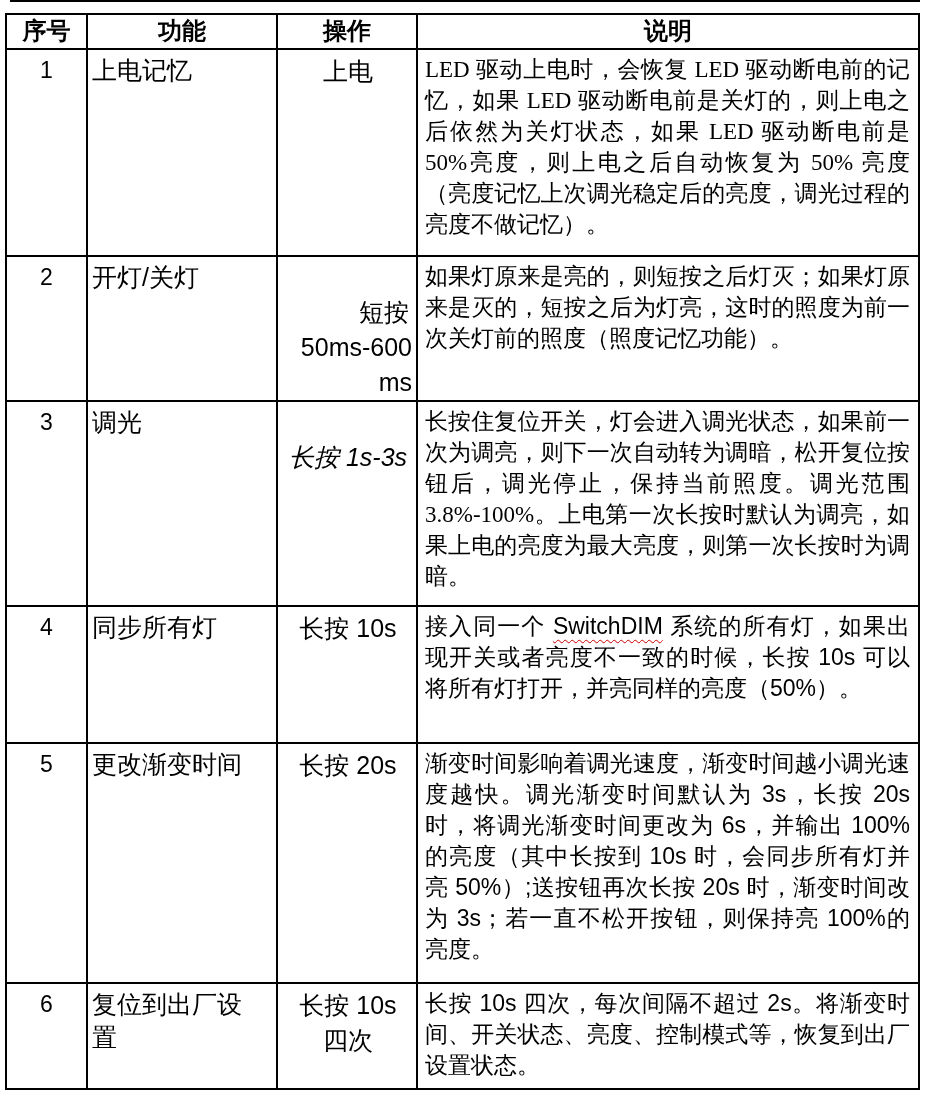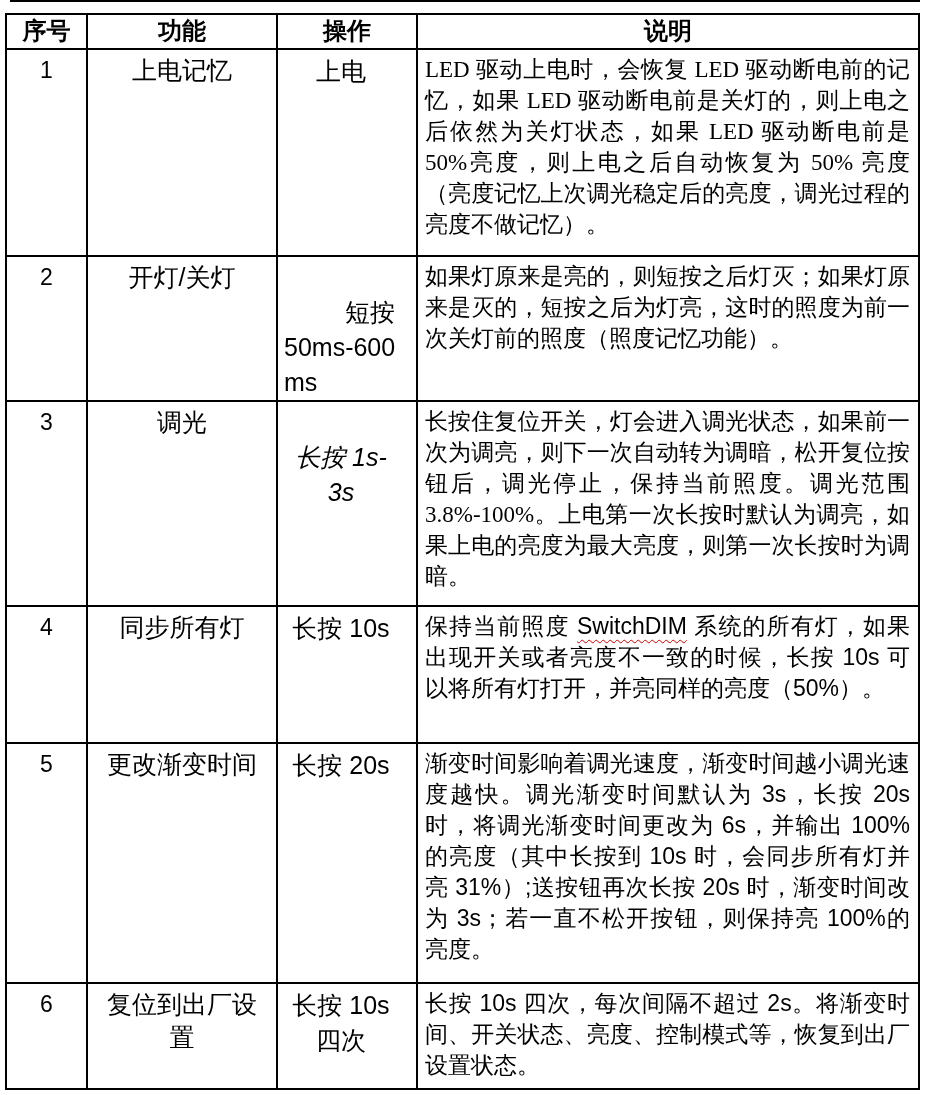--- a/index.html
+++ b/index.html
@@ -22,39 +22,39 @@
   tr.r3{height:205px;}
   tr.r4{height:137px;}
   tr.r5{height:240px;}
   tr.r6{height:106px;}
   td.no{
     font-family:"Liberation Sans",serif;
     font-size:23px;line-height:30px;text-align:center;padding-top:5px;
   }
   td.gn{
     font-family:"Liberation Sans",serif;
-    font-size:25px;line-height:33px;text-align:center;padding:4px 4px 0 4px;
+    font-size:25px;line-height:33px;padding:4px 4px 0 4px;
   }
   td.op{
     font-family:"Liberation Sans",serif;
-    font-size:25px;line-height:35px;text-align:center;padding:4px 18px 0 6px;
+    font-size:25px;line-height:35px;text-align:center;padding:4px 4px 0 6px;
   }
   td.de{
     font-size:23px;line-height:31px;text-align:justify;
     padding:4px 8px 0 7px;
     margin-left:12px;
   }
   .latin-serif{font-family:"Liberation Serif",serif;}
   .latin-sans{font-family:"Liberation Sans",serif;}
   tr.r2 td.gn{}
   tr.r2 td.op{padding-top:38px;margin-left:40px;}
   tr.r3 td.op{padding-top:38px;font-style:italic;}
   .opl{display:block;}
   .opl.right{text-align:right;padding-right:3px;}
-  .opl.left{text-align:left;}
+  .opl.left{text-align:right;}
   .squiggle{
     text-decoration-line:underline;
     text-decoration-style:wavy;
     text-decoration-color:#cc0000;
     text-decoration-thickness:1px;
     text-underline-offset:5px;
   }
 </style>
 </head>
 <body>
@@ -122,34 +122,34 @@
 
       <tr class="r4">
         <td class="no">4</td>
         <td class="gn">
           <div>同步所有灯</div>
         </td>
         <td class="op">
           <div class="opl">长按 10s</div>
         </td>
         <td class="de latin-sans">
-          <span>保持当前照度 </span><span class="squiggle">SwitchDIM</span><span> 系统的所有灯，如果出现开关或者亮度不一致的时候，长按 10s 可以将所有灯打开，并亮同样的亮度（50%）。</span>
+          <span>接入同一个 </span><span class="squiggle">SwitchDIM</span><span> 系统的所有灯，如果出现开关或者亮度不一致的时候，长按 10s 可以将所有灯打开，并亮同样的亮度（50%）。</span>
         </td>
       </tr>
 
       <tr class="r5">
         <td class="no">5</td>
         <td class="gn">
           <div>更改渐变时间</div>
         </td>
         <td class="op">
           <div class="opl">长按 20s</div>
         </td>
         <td class="de latin-sans">
-          <span>渐变时间影响着调光速度，渐变时间越小调光速度越快。调光渐变时间默认为 3s，长按 20s 时，将调光渐变时间更改为 6s，并输出 100%的亮度（其中长按到 10s 时，会同步所有灯并亮 31%）;送按钮再次长按 20s 时，渐变时间改为 3s；若一直不松开按钮，则保持亮 100%的亮度。</span>
+          <span>渐变时间影响着调光速度，渐变时间越小调光速度越快。调光渐变时间默认为 3s，长按 20s 时，将调光渐变时间更改为 6s，并输出 100%的亮度（其中长按到 10s 时，会同步所有灯并亮 50%）;送按钮再次长按 20s 时，渐变时间改为 3s；若一直不松开按钮，则保持亮 100%的亮度。</span>
         </td>
       </tr>
 
       <tr class="r6">
         <td class="no">6</td>
         <td class="gn">
           <div>复位到出厂设</div>
           <div>置</div>
         </td>
         <td class="op">

